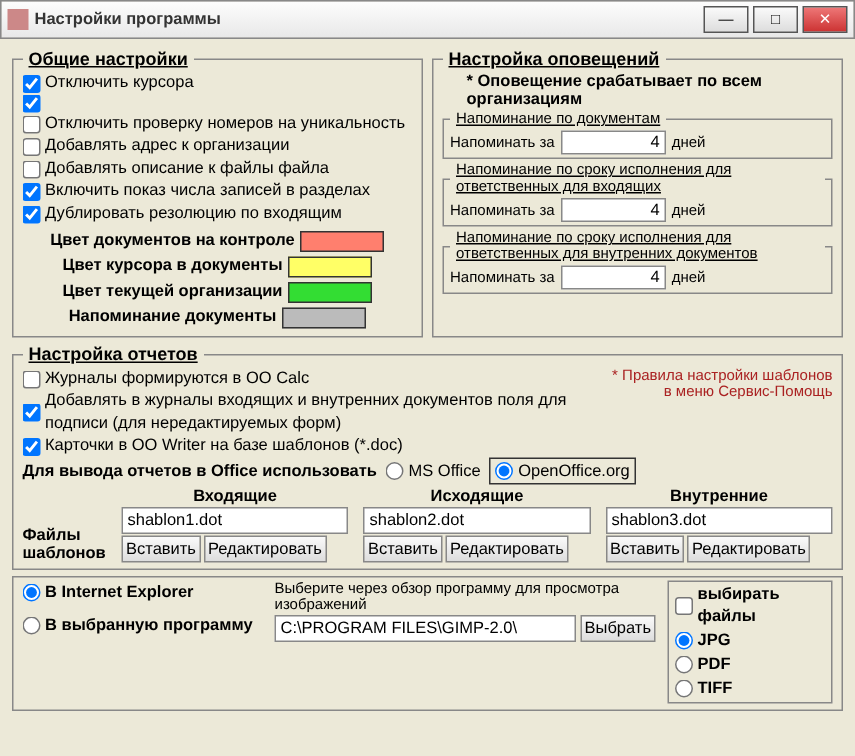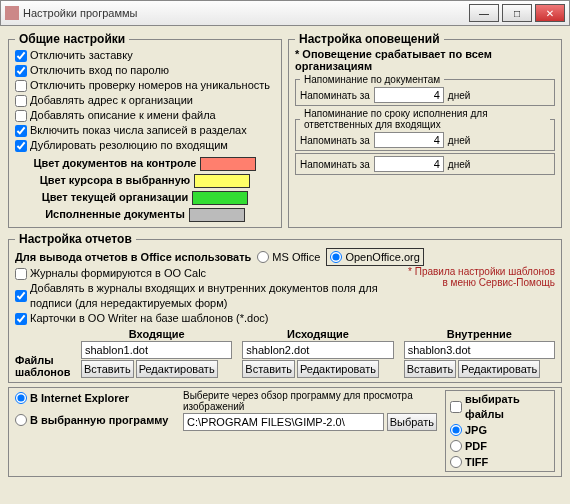--- a/index.html
+++ b/index.html
@@ -1,30 +1,30 @@
 <!DOCTYPE html>
 <html><head>
 <meta charset="utf-8">
 <style>
 * { box-sizing: border-box; margin: 0; padding: 0; }
 body { font-family: Tahoma, Arial, sans-serif; font-size: 11px; background: #d4d0c8; width: 570px; height: 504px; overflow: hidden; }
 .titlebar { background: linear-gradient(#fdfdfd,#e8e8e8); border: 1px solid #888; height: 26px; display: flex; align-items: center; padding: 0 4px; }
 .titlebar .ticon { width: 14px; height: 14px; background: #c88; margin-right: 4px; }
-.titlebar .title { flex: 1; color: #333; }
+.titlebar .title { flex: 1; color: #333; font-weight: bold; }
 .tbtn { width: 30px; height: 18px; border: 1px solid #555; background: linear-gradient(#fafafa,#ddd); margin-left: 3px; display: flex; align-items: center; justify-content: center; font-size: 10px; }
 .tbtn.close { background: linear-gradient(#e77,#c33); color: #fff; }
 .content { background: #ece9d8; padding: 6px 8px 8px; height: calc(100% - 26px); }
 fieldset { border: 1px solid #888; padding: 2px 6px 4px; margin: 0; background: #ece9d8; }
-legend { font-weight: bold; padding: 0 4px; font-size: 12px; }
+legend { font-weight: bold; padding: 0 4px; font-size: 12px; text-decoration: underline; }
 .row { display: flex; gap: 6px; }
 .chk { display: flex; align-items: center; gap: 3px; line-height: 15px; }
 .chk input { width: 12px; height: 12px; }
 .colorrow { display: flex; align-items: center; justify-content: center; gap: 4px; line-height: 17px; }
 .swatch { width: 56px; height: 14px; border: 1px solid #333; }
-.notify-top { font-weight: bold; font-size: 11px; }
+.notify-top { font-weight: bold; font-size: 11px; margin-left: 16px; }
 .subfs { border: 1px solid #888; margin: 2px 0; padding: 2px 4px; font-size: 10px; }
 .subfs legend { font-weight: normal; font-size: 10px; }
 .remind { display: flex; align-items: center; gap: 4px; }
 .remind input { width: 70px; height: 16px; text-align: right; padding-right: 3px; border: 1px solid #888; font-size: 11px; }
 .txt { height: 18px; border: 1px solid #888; background: #fff; padding: 1px 3px; font-size: 11px; }
 .btn { border: 1px solid #888; background: linear-gradient(#fafafa,#ddd); padding: 1px 2px; font-size: 11px; cursor: pointer; height: 18px; }
 .tmpl-col { display: flex; flex-direction: column; gap: 1px; }
 .tmpl-col .hdr { text-align: center; font-weight: normal; }
 .tmpl-row { display: flex; gap: 2px; }
 .radio-row { display: flex; align-items: center; gap: 3px; line-height: 16px; }
@@ -43,62 +43,61 @@
 </div>
 
 <div class="content">
 
 <div class="row">
   <fieldset style="flex:1">
     <legend>Общие настройки</legend>
     <div id="gen-opts">
           <label class="chk">
             <input type="checkbox" checked="" style="">
-            <span>Отключить заставку</span>
-          </label>
-          <label class="chk">
-            <input type="checkbox" checked="" style="">
-            <span>Отключить вход по паролю</span>
+            <span>Отключить курсора</span>
+          </label>
+          <label class="chk">
+            <input type="checkbox" checked="" style="">
           </label>
           <label class="chk">
             <input type="checkbox" style="">
             <span>Отключить проверку номеров на уникальность</span>
           </label>
           <label class="chk">
             <input type="checkbox" style="">
             <span>Добавлять адрес к организации</span>
           </label>
           <label class="chk">
             <input type="checkbox" style="">
-            <span>Добавлять описание к имени файла</span>
+            <span>Добавлять описание к файлы файла</span>
           </label>
           <label class="chk">
             <input type="checkbox" checked="" style="">
             <span>Включить показ числа записей в разделах</span>
           </label>
           <label class="chk">
             <input type="checkbox" checked="" style="">
             <span>Дублировать резолюцию по входящим</span>
           </label>
         </div>
     <div id="gen-colors" style="margin-top:2px">
           <div class="colorrow">
             <b>Цвет документов на контроле</b>
             <div class="swatch" style="background:#ff7f6e"></div>
           </div>
           <div class="colorrow">
-            <b>Цвет курсора в выбранную</b>
+            <b>Цвет курсора в документы</b>
             <div class="swatch" style="background:#ffff66"></div>
           </div>
           <div class="colorrow">
             <b>Цвет текущей организации</b>
             <div class="swatch" style="background:#33dd33"></div>
           </div>
           <div class="colorrow">
-            <b>Исполненные документы</b>
+            <b>Напоминание документы</b>
             <div class="swatch" style="background:#bbbbbb"></div>
           </div>
         </div>
   </fieldset>
   <fieldset style="flex:1">
     <legend>Настройка оповещений</legend>
     <div class="notify-top">* Оповещение срабатывает по всем организациям</div>
     <div id="notify-groups">
           <fieldset class="subfs">
             <legend>Напоминание по документам</legend>
@@ -110,60 +109,61 @@
           </fieldset>
           <fieldset class="subfs">
             <legend>Напоминание по сроку исполнения для ответственных для входящих</legend>
             <div class="remind">
               <span>Напоминать за</span>
               <input value="4" style="">
               <span>дней</span>
             </div>
           </fieldset>
           <fieldset class="subfs">
+            <legend>Напоминание по сроку исполнения для ответственных для внутренних документов</legend>
             <div class="remind">
               <span>Напоминать за</span>
               <input value="4" style="">
               <span>дней</span>
             </div>
           </fieldset>
         </div>
   </fieldset>
 </div>
 
 <fieldset style="margin-top:4px">
   <legend>Настройка отчетов</legend>
+  <div style="display:flex;align-items:flex-start">
+    <div id="rep-opts" style="flex:1">
+          <label class="chk">
+            <input type="checkbox" style="">
+            <span>Журналы формируются в OO Calc</span>
+          </label>
+          <label class="chk">
+            <input type="checkbox" checked="" style="">
+            <span>Добавлять в журналы входящих и внутренних документов поля для подписи (для нередактируемых форм)</span>
+          </label>
+          <label class="chk">
+            <input type="checkbox" checked="" style="">
+            <span>Карточки в OO Writer на базе шаблонов (*.doc)</span>
+          </label>
+        </div>
+    <div class="note" style="width:150px;text-align:right">* Правила настройки шаблонов в меню Сервис-Помощь</div>
+  </div>
   <div style="display:flex;align-items:center;gap:6px">
     <b>Для вывода отчетов в Office использовать</b>
     <label class="radio-row">
           <input type="radio" name="off" style="">
           <span>MS Office</span>
         </label>
     <label class="radio-row" style="border:1px solid #333;padding:0 3px">
           <input type="radio" name="off" checked="" style="">
           <span>OpenOffice.org</span>
         </label>
   </div>
-  <div style="display:flex;align-items:flex-start">
-    <div id="rep-opts" style="flex:1">
-          <label class="chk">
-            <input type="checkbox" style="">
-            <span>Журналы формируются в OO Calc</span>
-          </label>
-          <label class="chk">
-            <input type="checkbox" checked="" style="">
-            <span>Добавлять в журналы входящих и внутренних документов поля для подписи (для нередактируемых форм)</span>
-          </label>
-          <label class="chk">
-            <input type="checkbox" checked="" style="">
-            <span>Карточки в OO Writer на базе шаблонов (*.doc)</span>
-          </label>
-        </div>
-    <div class="note" style="width:150px;text-align:right">* Правила настройки шаблонов в меню Сервис-Помощь</div>
-  </div>
   <div style="display:flex;gap:6px;align-items:flex-end;margin-top:2px">
     <div style="width:60px"><b>Файлы шаблонов</b></div>
     <div id="tmpl-cols" style="display:flex;gap:10px;flex:1">
           <div class="tmpl-col" style="flex:1">
             <div class="hdr"><b>Входящие</b></div>
             <input class="txt" value="shablon1.dot" style="">
             <div class="tmpl-row">
               <button class="btn">Вставить</button>
               <button class="btn">Редактировать</button>
             </div>

